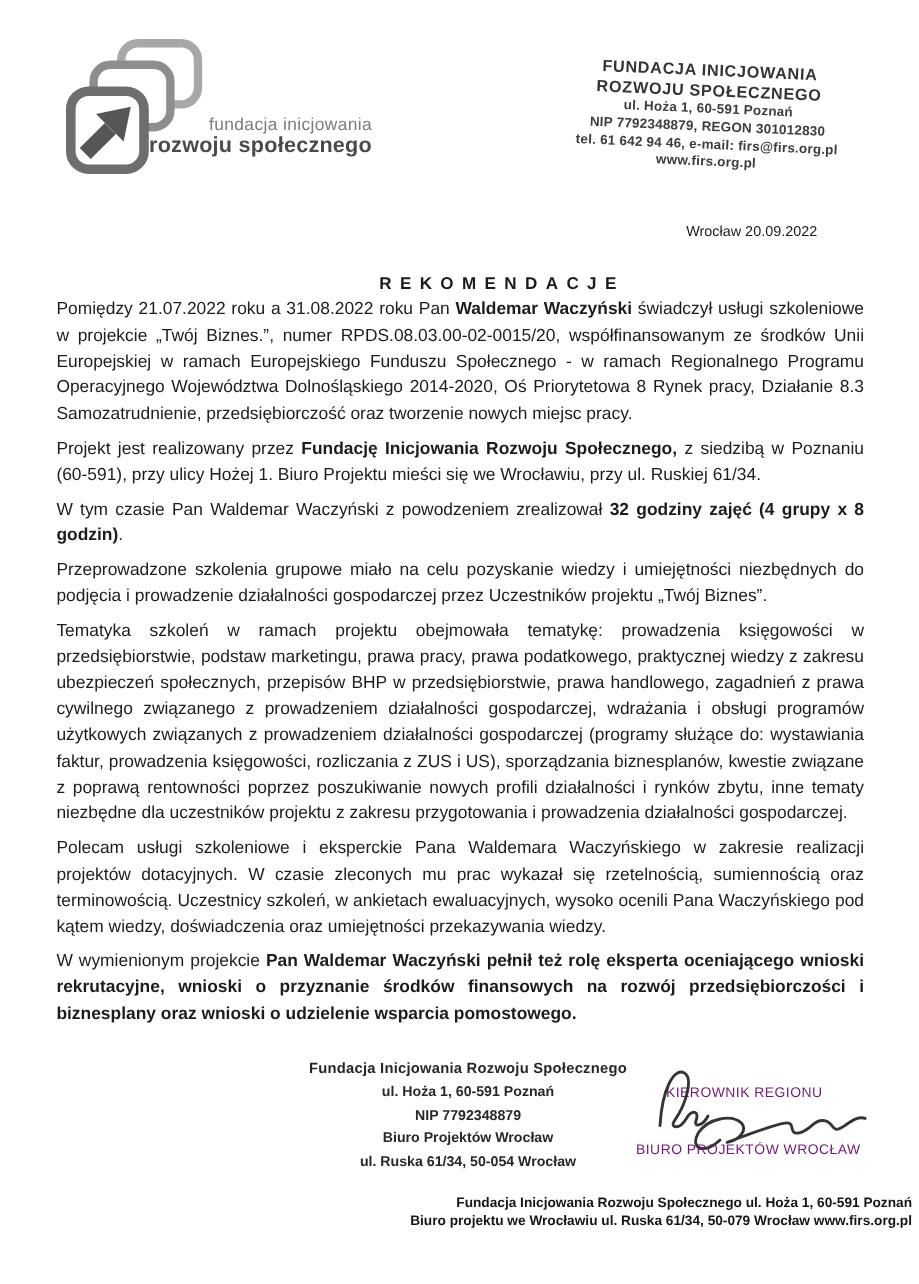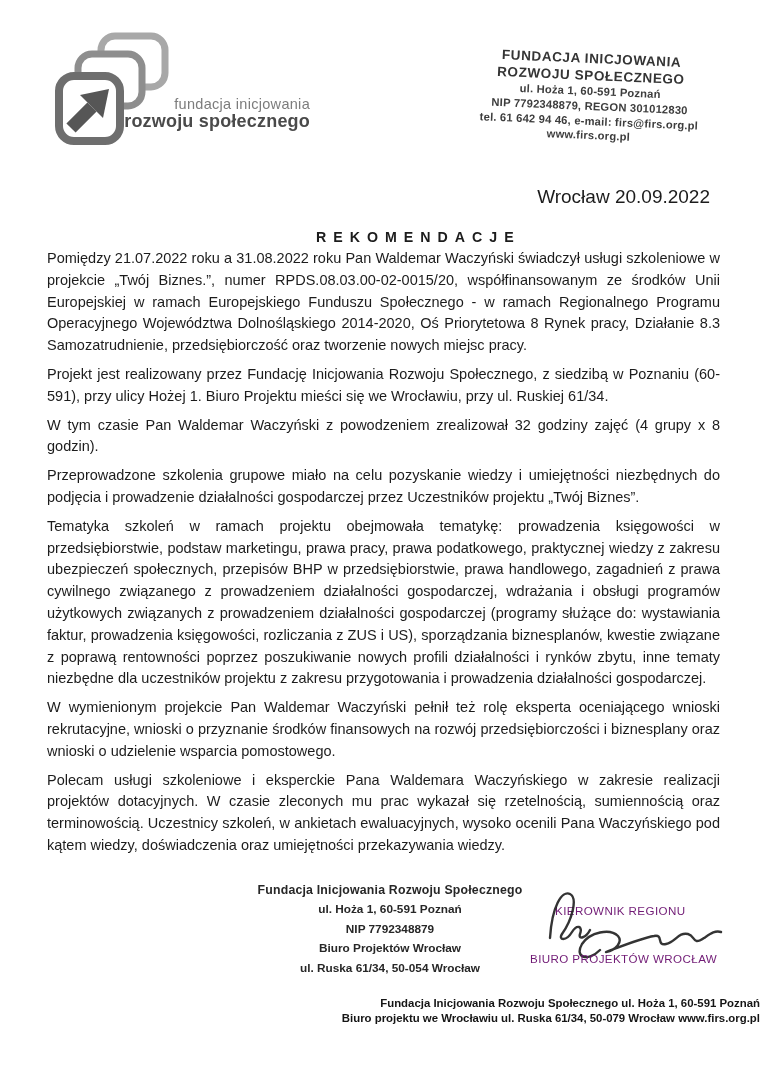--- a/index.html
+++ b/index.html
@@ -13,29 +13,29 @@
   .logo-text{position:absolute;left:120px;top:97px;width:190px;text-align:right;line-height:1.05;}
   .logo-text .l1{font-size:14.5px;color:#7c7c7c;letter-spacing:.3px;}
   .logo-text .l2{font-size:18px;font-weight:bold;color:#4a4a4a;letter-spacing:.2px;}
   .header-stamp{
     position:absolute;left:425px;top:50px;width:330px;text-align:center;
     transform:rotate(2.5deg);color:#343434;
   }
   .header-stamp .stamp-title div{font-size:13.5px;font-weight:bold;line-height:17px;letter-spacing:.6px;}
   .header-stamp .stamp-details div{font-size:11.2px;font-weight:bold;line-height:14.8px;letter-spacing:.2px;color:#3d3d3d;}
   
-  .date-line{position:absolute;top:186px;right:56px;font-size:19px;}
+  .date-line{position:absolute;top:186px;right:85px;font-size:12px;}
   .doc-title{position:absolute;top:209px;left:316px;font-size:14.2px;font-weight:bold;letter-spacing:7px;margin-top:20px;}
   
   .content{
     position:absolute;left:47px;top:248px;width:673px;
     font-size:14.5px;line-height:21.8px;text-align:justify;
   }
   .content p.para{margin:0 0 7px 0;}
-  .content strong{font-weight:normal;}
+  .content strong{font-weight:bold;}
   
   .sig-area{position:absolute;left:0;top:878px;width:647px;height:118px;}
   .left-stamp{
     position:absolute;left:240px;top:3px;width:300px;text-align:center;
     font-weight:bold;color:#272727;
   }
   .left-stamp div{font-size:11.8px;line-height:19.4px;}
   .left-stamp div:first-child{font-size:12.3px;letter-spacing:.2px;}
   .right-stamp{position:absolute;left:528px;top:0;width:220px;height:118px;color:#701a75;}
   .right-stamp .role{position:absolute;left:27px;top:26px;font-size:11.6px;letter-spacing:.4px;}
@@ -79,22 +79,22 @@
 
 <div class="date-line">Wrocław 20.09.2022</div>
 <div class="doc-title">REKOMENDACJE</div>
 
 <div class="content">
     <p class="para"><span>Pomiędzy 21.07.2022 roku a 31.08.2022 roku Pan </span><strong>Waldemar Waczyński</strong><span> świadczył usługi szkoleniowe w projekcie „Twój Biznes.”, numer RPDS.08.03.00-02-0015/20, współfinansowanym ze środków Unii Europejskiej w ramach Europejskiego Funduszu Społecznego - w ramach Regionalnego Programu Operacyjnego Województwa Dolnośląskiego 2014-2020, Oś Priorytetowa 8 Rynek pracy, Działanie 8.3 Samozatrudnienie, przedsiębiorczość oraz tworzenie nowych miejsc pracy.</span></p>
     <p class="para"><span>Projekt jest realizowany przez </span><strong>Fundację Inicjowania Rozwoju Społecznego,</strong><span> z siedzibą w Poznaniu (60-591), przy ulicy Hożej 1. Biuro Projektu mieści się we Wrocławiu, przy ul. Ruskiej 61/34.</span></p>
     <p class="para"><span>W tym czasie Pan Waldemar Waczyński z powodzeniem zrealizował </span><strong>32 godziny zajęć (4 grupy x 8 godzin)</strong><span>.</span></p>
     <p class="para"><span>Przeprowadzone szkolenia grupowe miało na celu pozyskanie wiedzy i umiejętności niezbędnych do podjęcia i prowadzenie działalności gospodarczej przez Uczestników projektu „Twój Biznes”.</span></p>
     <p class="para"><span>Tematyka szkoleń w ramach projektu obejmowała tematykę: prowadzenia księgowości w przedsiębiorstwie, podstaw marketingu, prawa pracy, prawa podatkowego, praktycznej wiedzy z zakresu ubezpieczeń społecznych, przepisów BHP w przedsiębiorstwie, prawa handlowego, zagadnień z prawa cywilnego związanego z prowadzeniem działalności gospodarczej, wdrażania i obsługi programów użytkowych związanych z prowadzeniem działalności gospodarczej (programy służące do: wystawiania faktur, prowadzenia księgowości, rozliczania z ZUS i US), sporządzania biznesplanów, kwestie związane z poprawą rentowności poprzez poszukiwanie nowych profili działalności i rynków zbytu, inne tematy niezbędne dla uczestników projektu z zakresu przygotowania i prowadzenia działalności gospodarczej.</span></p>
+    <p class="para"><span>Polecam usługi szkoleniowe i eksperckie Pana Waldemara Waczyńskiego w zakresie realizacji projektów dotacyjnych. W czasie zleconych mu prac wykazał się rzetelnością, sumiennością oraz terminowością. Uczestnicy szkoleń, w ankietach ewaluacyjnych, wysoko ocenili Pana Waczyńskiego pod kątem wiedzy, doświadczenia oraz umiejętności przekazywania wiedzy.</span></p>
     <p class="para"><span>W wymienionym projekcie </span><strong>Pan Waldemar Waczyński pełnił też rolę eksperta oceniającego wnioski rekrutacyjne, wnioski o przyznanie środków finansowych na rozwój przedsiębiorczości i biznesplany oraz wnioski o udzielenie wsparcia pomostowego.</strong></p>
-    <p class="para"><span>Polecam usługi szkoleniowe i eksperckie Pana Waldemara Waczyńskiego w zakresie realizacji projektów dotacyjnych. W czasie zleconych mu prac wykazał się rzetelnością, sumiennością oraz terminowością. Uczestnicy szkoleń, w ankietach ewaluacyjnych, wysoko ocenili Pana Waczyńskiego pod kątem wiedzy, doświadczenia oraz umiejętności przekazywania wiedzy.</span></p>
   </div>
 
 <div class="sig-area">
   <div class="left-stamp">
       <div>Fundacja Inicjowania Rozwoju Społecznego</div>
       <div>ul. Hoża 1, 60-591 Poznań</div>
       <div>NIP 7792348879</div>
       <div>Biuro Projektów Wrocław</div>
       <div>ul. Ruska 61/34, 50-054 Wrocław</div>
     </div>

